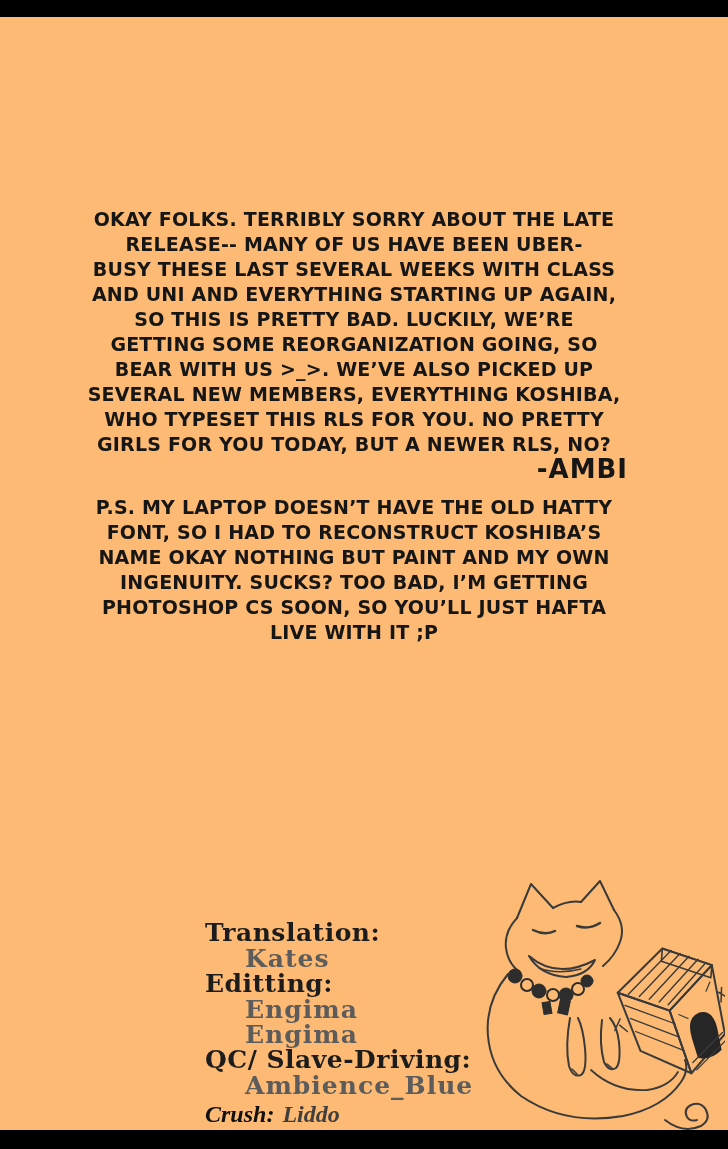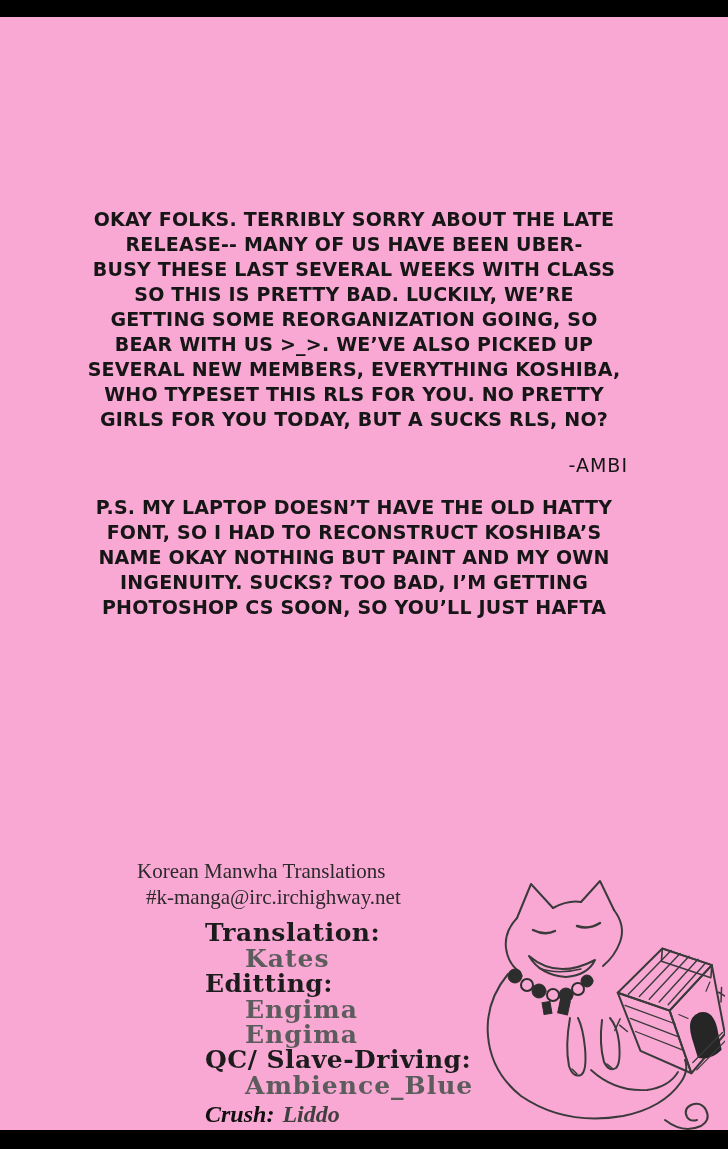--- a/index.html
+++ b/index.html
@@ -1,37 +1,37 @@
 <!DOCTYPE html>
 <html><head>
 <meta charset="utf-8">
 <style>
   html,body{margin:0;padding:0;background:#888;}
   .page{
-    position:relative;width:728px;height:1149px;background:#f9a8d4;
+    position:relative;width:728px;height:1149px;background:#fdba74;
     margin:0 auto;overflow:hidden;
     font-family:"DejaVu Sans",sans-serif;
   }
   .bar{position:absolute;left:0;right:0;background:#000;}
   .bar-top{top:0;height:17px;}
   .bar-bottom{bottom:0;height:19px;}
 
   
   .note,.ps{
     position:absolute;left:64px;width:580px;text-align:center;
     font-family:"DejaVu Sans",sans-serif;font-weight:bold;
     font-size:19px;line-height:25px;color:#161616;letter-spacing:.2px;
   }
   .note{top:207px;}
   .ps{top:495px;}
   .note div,.ps div{white-space:nowrap;}
   .signature{
     position:absolute;top:454px;right:100px;
-    font-family:"DejaVu Sans",sans-serif;font-weight:normal;
-    font-size:19px;color:#161616;letter-spacing:1px;
+    font-family:"DejaVu Sans",sans-serif;font-weight:bold;
+    font-size:26px;color:#161616;letter-spacing:1px;
   }
 
   
   .group{
     position:absolute;left:137px;top:858px;
     font-family:"Liberation Serif","DejaVu Serif",serif;
     font-size:21px;line-height:26px;color:#2a2a2a;
   }
   .group .irc{padding-left:9px;}
 
@@ -61,42 +61,40 @@
 <body>
 
 <div class="page">
 
   <div class="bar bar-top"></div>
 
   <div class="note">
     <div>OKAY FOLKS. TERRIBLY SORRY ABOUT THE LATE</div>
     <div>RELEASE-- MANY OF US HAVE BEEN UBER-</div>
     <div>BUSY THESE LAST SEVERAL WEEKS WITH CLASS</div>
+    <div>AND UNI AND EVERYTHING STARTING UP AGAIN,</div>
     <div>SO THIS IS PRETTY BAD. LUCKILY, WE’RE</div>
     <div>GETTING SOME REORGANIZATION GOING, SO</div>
     <div>BEAR WITH US &gt;_&gt;. WE’VE ALSO PICKED UP</div>
     <div>SEVERAL NEW MEMBERS, EVERYTHING KOSHIBA,</div>
     <div>WHO TYPESET THIS RLS FOR YOU. NO PRETTY</div>
-    <div>GIRLS FOR YOU TODAY, BUT A SUCKS RLS, NO?</div>
+    <div>GIRLS FOR YOU TODAY, BUT A NEWER RLS, NO?</div>
   </div>
 
   <div class="signature">-AMBI</div>
 
   <div class="ps">
     <div>P.S. MY LAPTOP DOESN’T HAVE THE OLD HATTY</div>
     <div>FONT, SO I HAD TO RECONSTRUCT KOSHIBA’S</div>
     <div>NAME OKAY NOTHING BUT PAINT AND MY OWN</div>
     <div>INGENUITY. SUCKS? TOO BAD, I’M GETTING</div>
     <div>PHOTOSHOP CS SOON, SO YOU’LL JUST HAFTA</div>
+    <div>LIVE WITH IT ;P</div>
   </div>
 
-  <div class="group">
-    <div>Korean Manwha Translations</div>
-    <div class="irc">#k-manga@irc.irchighway.net</div>
-  </div>
 
   <div class="credits">
     <div class="credit-role">Translation:</div>
     <div class="credit-name">Kates</div>
     <div class="credit-role">Editting:</div>
     <div class="credit-name">Engima</div>
     <div class="credit-name">Engima</div>
     <div class="credit-role">QC/ Slave-Driving:</div>
     <div class="credit-name">Ambience_Blue</div>
     <div class="crush-line">

